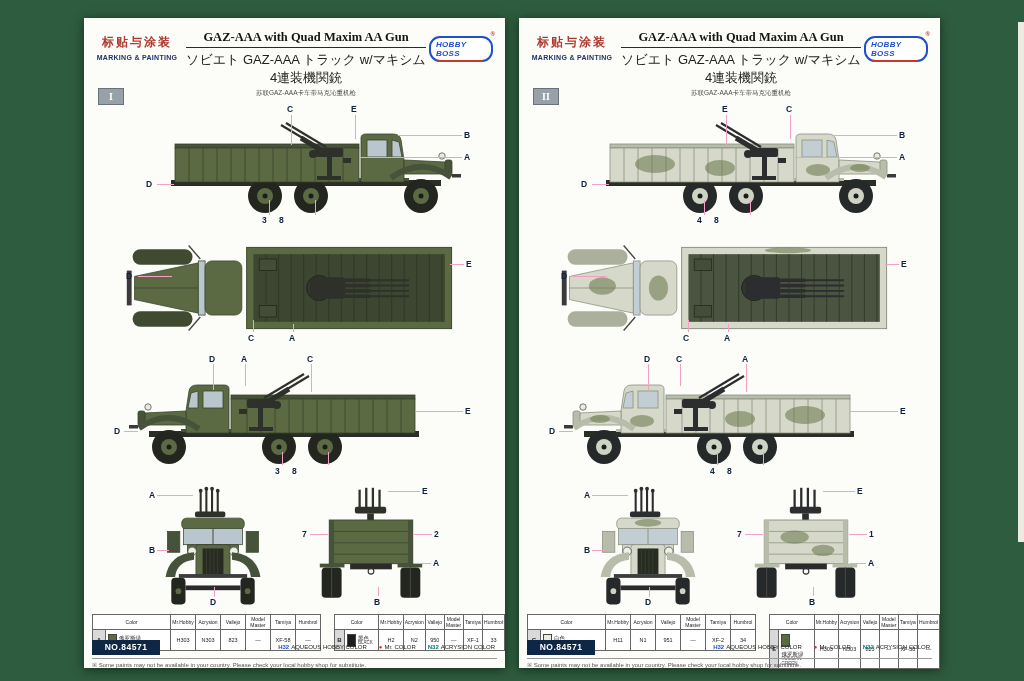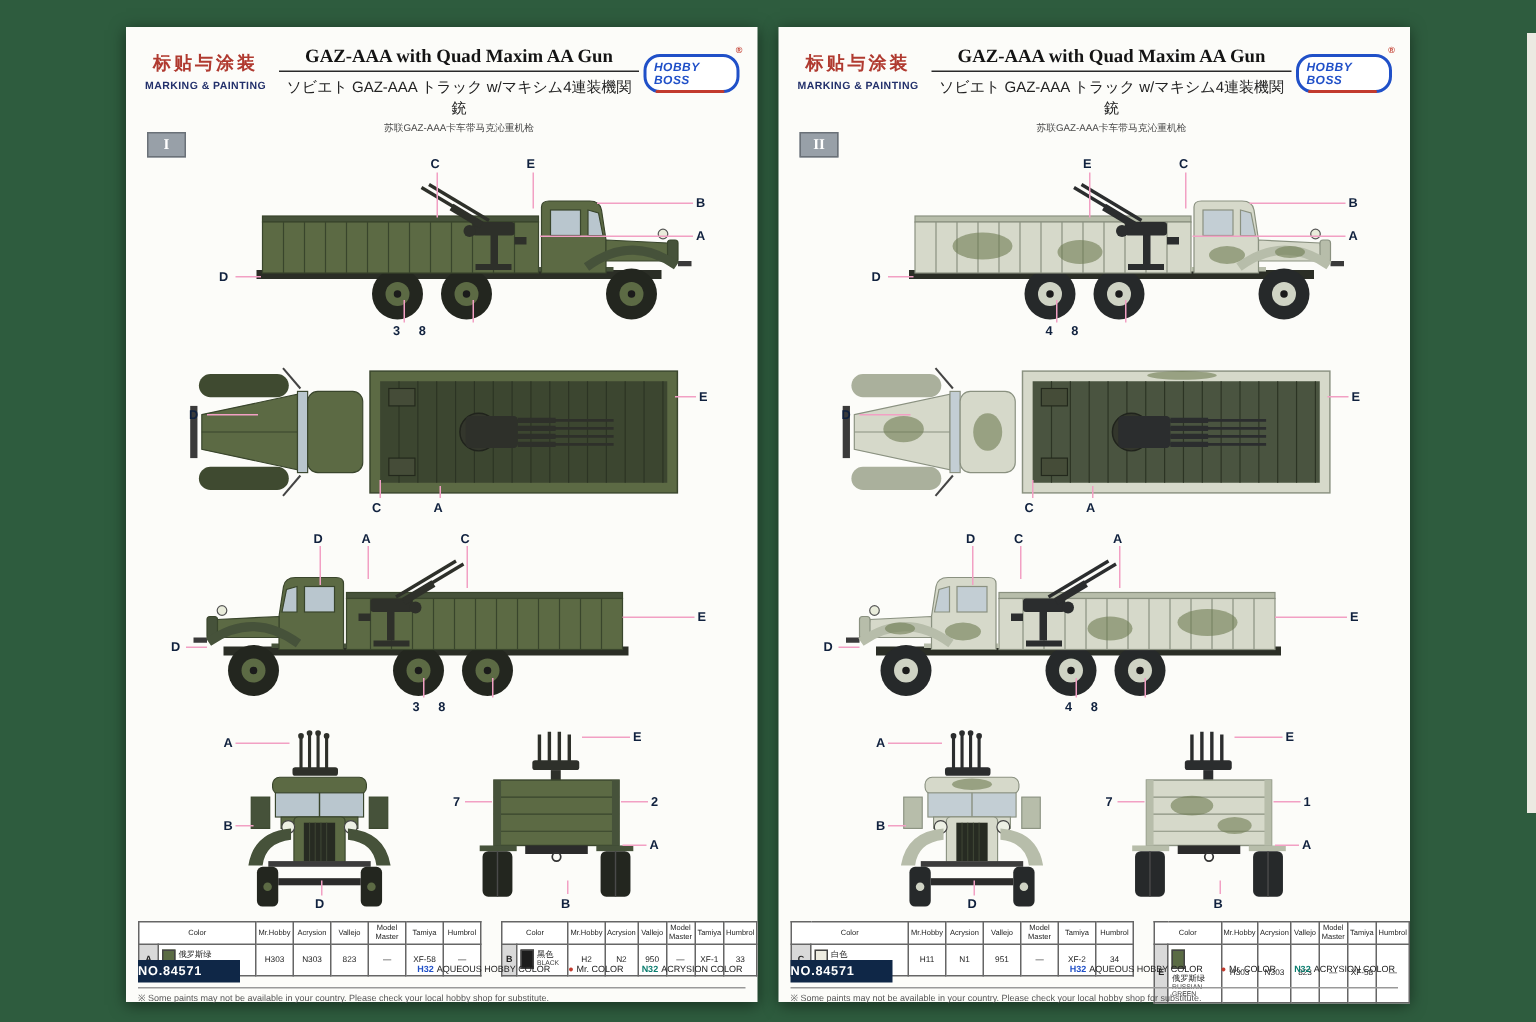--- a/index.html
+++ b/index.html
@@ -22,21 +22,21 @@
     --bedint:#4a5440;--fender:#aab09c;--camo:#6e7c52;--gun:#2b2d2e;--glass:#c3ced4;}
 
   
   .hdr{position:absolute;top:10px;left:10px;right:10px;height:50px;text-decoration:underline;}
   .hdr-left{position:absolute;left:0;top:6px;width:86px;text-align:center;}
   .hdr-cn{font-size:12px;color:#b03a30;font-weight:bold;letter-spacing:2px;}
   .hdr-en{font-size:7px;font-weight:bold;color:#22306b;margin-top:3px;letter-spacing:.3px;}
   .hdr-mid{position:absolute;left:92px;top:2px;width:240px;text-align:center;}
   .hdr-title{font-family:"Liberation Serif",serif;font-weight:bold;font-size:12.5px;color:#141414;
     border-bottom:1.5px solid #2a2a2a;padding-bottom:2px;margin-bottom:3px;}
-  .hdr-jp{font-size:10px;color:#222;}
+  .hdr-jp{font-size:13px;color:#222;}
   .hdr-zh{font-size:6.5px;color:#4a4a4a;margin-top:2px;}
   .logo{position:absolute;right:2px;top:8px;width:64px;height:24px;}
   .logo-text{display:inline-block;border:2px solid #2050c8;border-radius:11px;padding:2px 5px;
     color:#2050c8;font-style:italic;font-weight:bold;font-size:8px;letter-spacing:.3px;background:#fff;}
   .logo-r{position:absolute;right:-2px;top:-5px;color:#c23b2e;font-size:6px;font-weight:bold;}
   .logo-swoosh{position:absolute;left:8px;bottom:-2px;width:46px;height:2px;background:#c23b2e;border-radius:2px;}
 
   .badge{position:absolute;left:14px;top:70px;width:24px;height:15px;background:#98a0a8;
     border:1px solid #6a7178;color:#fff;text-align:center;
     font-family:"Liberation Serif",serif;font-weight:bold;font-size:10px;line-height:15px;}
@@ -64,21 +64,21 @@
   .t2 .tn{width:46px;}
   .tv{width:22px;text-align:center;font-size:5.5px;height:14px;}
   .t2 .tv{width:17px;}
   .sw{display:inline-block;width:7px;height:11px;border:1px solid #444;vertical-align:middle;margin-right:2px;}
   .nm{display:inline-block;vertical-align:middle;line-height:1.1;}
   .nm .cn{display:block;font-size:5.5px;}
   .nm .en{display:block;font-size:4.5px;color:#444;}
 
   
   .kitno{position:absolute;left:8px;top:622px;width:68px;height:15px;background:#0f2747;color:#fff;
-    font-weight:bold;font-size:8.5px;line-height:15px;letter-spacing:.5px;}
+    font-weight:bold;font-size:8.5px;text-align:center;line-height:15px;letter-spacing:.5px;}
   .legend{position:absolute;left:110px;right:10px;top:626px;font-size:6px;color:#222;
     display:flex;gap:12px;justify-content:flex-end;}
   .litem .mk{font-weight:bold;margin-right:2px;}
   .mk0{color:#2050c8;} .mk1{color:#c23b2e;} .mk2{color:#0b7d6e;}
   .note{position:absolute;left:8px;right:8px;top:640px;border-top:1px solid #999;
     font-size:6px;color:#555;padding-top:2px;}
 </style>
 </head>
 <body>
 

